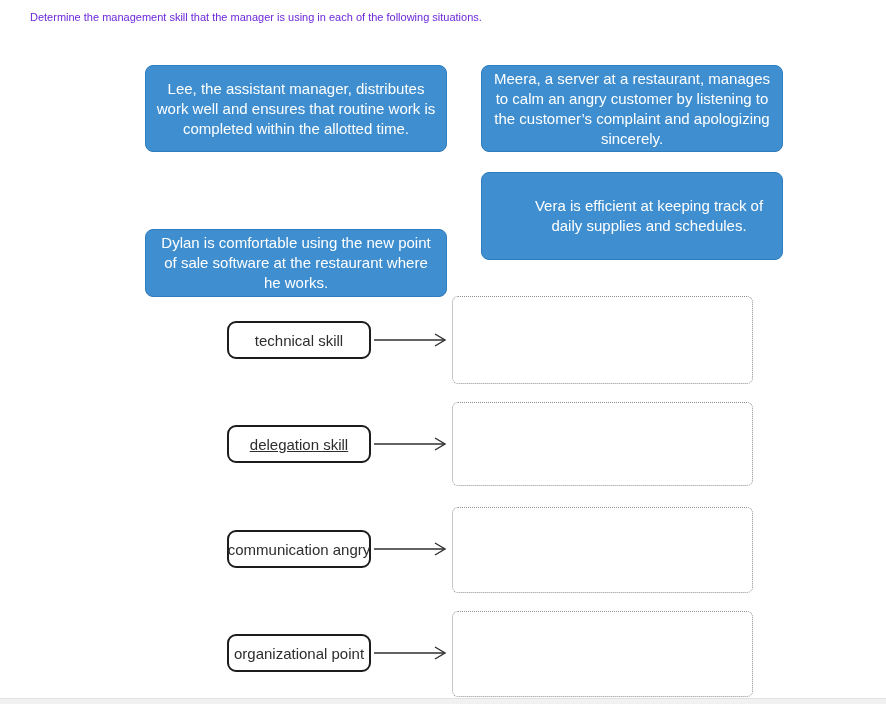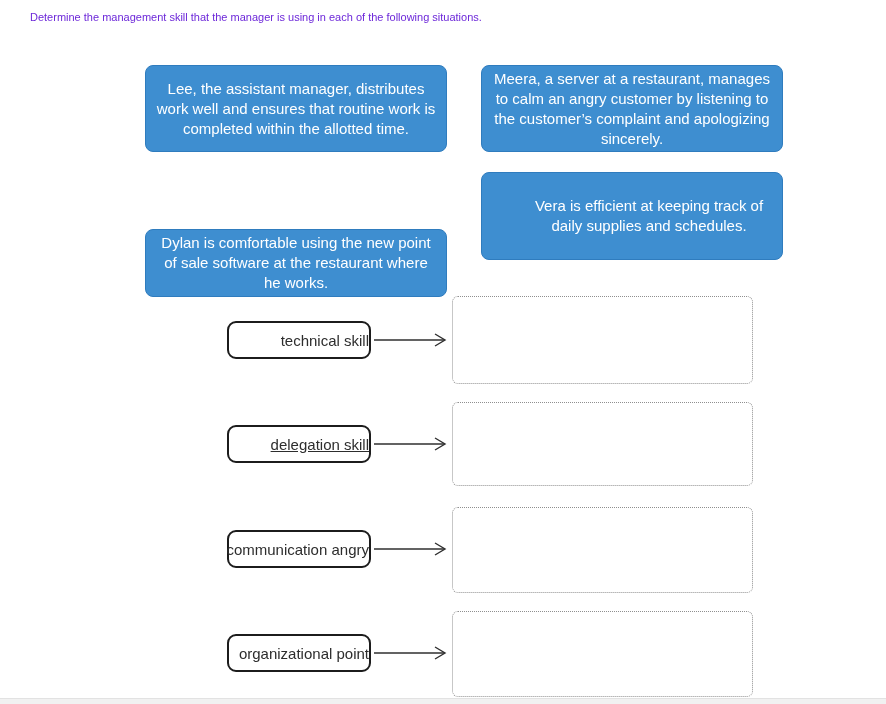--- a/index.html
+++ b/index.html
@@ -45,21 +45,21 @@
   .skill-label {
     position: absolute;
     left: 227px;
     width: 144px;
     height: 38px;
     background: #ffffff;
     border: 2.5px solid #1c1c1c;
     border-radius: 9px;
     display: flex;
     align-items: center;
-    justify-content: flex-end;
+    justify-content: center;
     font-size: 15px;
     color: #2d2d2d;
     white-space: nowrap;
   }
   .label-1 { top: 321px; }
   .label-2 { top: 425px; text-decoration: underline; }
   .label-3 { top: 530px; }
   .label-4 { top: 634px; }
 
   .arrow {

